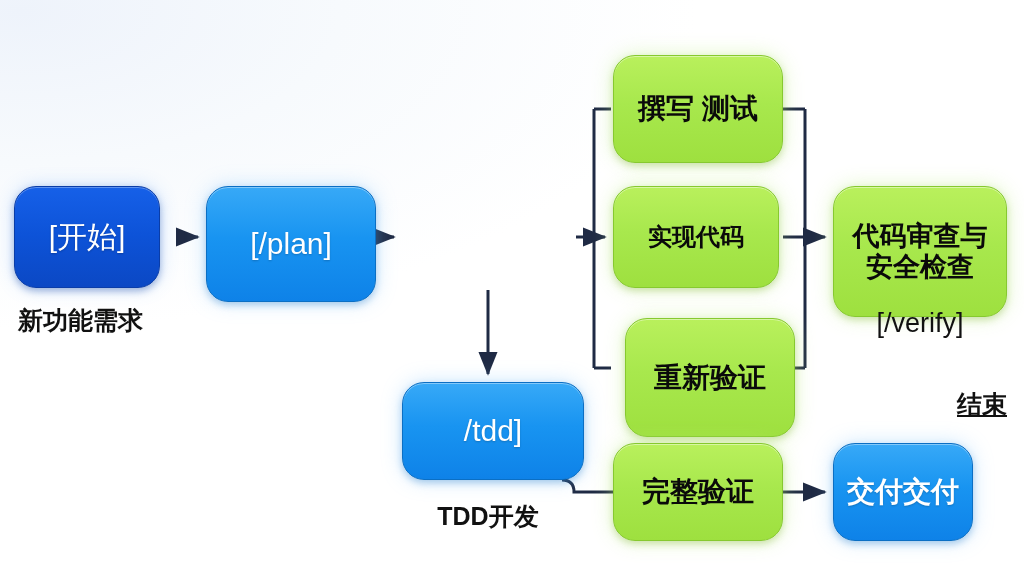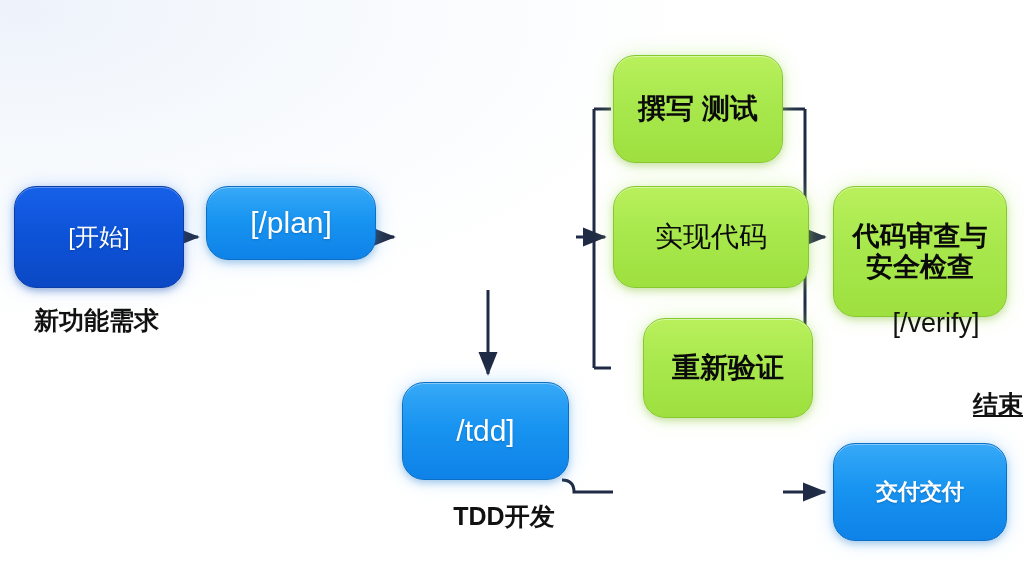--- a/index.html
+++ b/index.html
@@ -48,21 +48,20 @@
     background:linear-gradient(180deg,#b9f05c 0%,#a8e84d 45%,#9ee03f 100%);
     border:1.5px solid #86c92f;
     color:#0a0a0a;
     box-shadow:0 3px 7px rgba(120,170,40,.30), 0 0 20px rgba(190,240,130,.45),
                inset 0 1px 0 rgba(255,255,255,.45);
   }
 
   .cap{
     position:absolute;color:#111;font-weight:700;z-index:4;
     white-space:nowrap;
-    margin-left:16px;
   }
   .watermark{
     position:absolute;z-index:6;color:rgba(255,255,255,.82);
     font-weight:800;letter-spacing:.5px;white-space:nowrap;
     text-shadow:0 1px 2px rgba(0,60,120,.35);
   }
 </style>
 </head>
 <body>
 
@@ -96,52 +95,55 @@
       <line x1="783" y1="237" x2="825" y2="237" marker-end="url(#ah)"></line>
 
       <line x1="488" y1="290" x2="488" y2="374" marker-end="url(#ahd)"></line>
 
       <path d="M562,480 Q574,480 574,492 L613,492"></path>
 
       <line x1="783" y1="492" x2="825" y2="492" marker-end="url(#ah)"></line>
     </g>
   </svg>
 
-  <div class="node blue-dark" style="left:14px;top:186px;width:170px;height:102px;font-size:24px;">
+  <div class="node blue-dark" style="left:14px;top:186px;width:146px;height:102px;font-size:30px;">
     <span class="lbl">[开始]</span>
   </div>
 
-  <div class="node blue" style="left:206px;top:186px;width:170px;height:74px;font-size:30px;">
+  <div class="node blue" style="left:206px;top:186px;width:170px;height:116px;font-size:30px;">
     <span class="lbl">[/plan]</span>
   </div>
 
 
   <div class="node green" style="left:613px;top:55px;width:170px;height:108px;font-size:28px;font-weight:700;">
     <span class="lbl">撰写 测试</span>
   </div>
 
-  <div class="node green" style="left:613px;top:186px;width:196px;height:102px;font-size:28px;font-weight:400;">
+  <div class="node green" style="left:613px;top:186px;width:166px;height:102px;font-size:24px;font-weight:700;">
     <span class="lbl">实现代码</span>
   </div>
 
-  <div class="node green" style="left:643px;top:318px;width:170px;height:100px;font-size:28px;font-weight:700;">
+  <div class="node green" style="left:625px;top:318px;width:170px;height:119px;font-size:28px;font-weight:700;">
     <span class="lbl">重新验证</span>
   </div>
 
   <div class="node green" style="left:833px;top:186px;width:174px;height:131px;font-size:27px;font-weight:700;white-space:pre-line;">
     <span class="lbl">代码审查与
 安全检查</span>
   </div>
 
-  <div class="node blue" style="left:402px;top:382px;width:167px;height:98px;font-size:30px;">
+  <div class="node blue" style="left:402px;top:382px;width:182px;height:98px;font-size:30px;">
     <span class="lbl">/tdd]</span>
   </div>
 
+  <div class="node green" style="left:613px;top:443px;width:170px;height:98px;font-size:28px;font-weight:700;">
+    <span class="lbl">完整验证</span>
+  </div>
 
-  <div class="node blue" style="left:833px;top:443px;width:174px;height:98px;font-size:22px;font-weight:600;">
+  <div class="node blue" style="left:833px;top:443px;width:140px;height:98px;font-size:28px;font-weight:600;">
     <span class="lbl">交付交付</span>
   </div>
 
   <div class="cap" style="left:18px;top:304px;font-size:25px;">
     <span>新功能需求</span>
   </div>
 
   <div class="cap" style="left:833px;top:308px;width:174px;text-align:center;font-size:27px;font-weight:500;">
     <span>[/verify]</span>
   </div>

